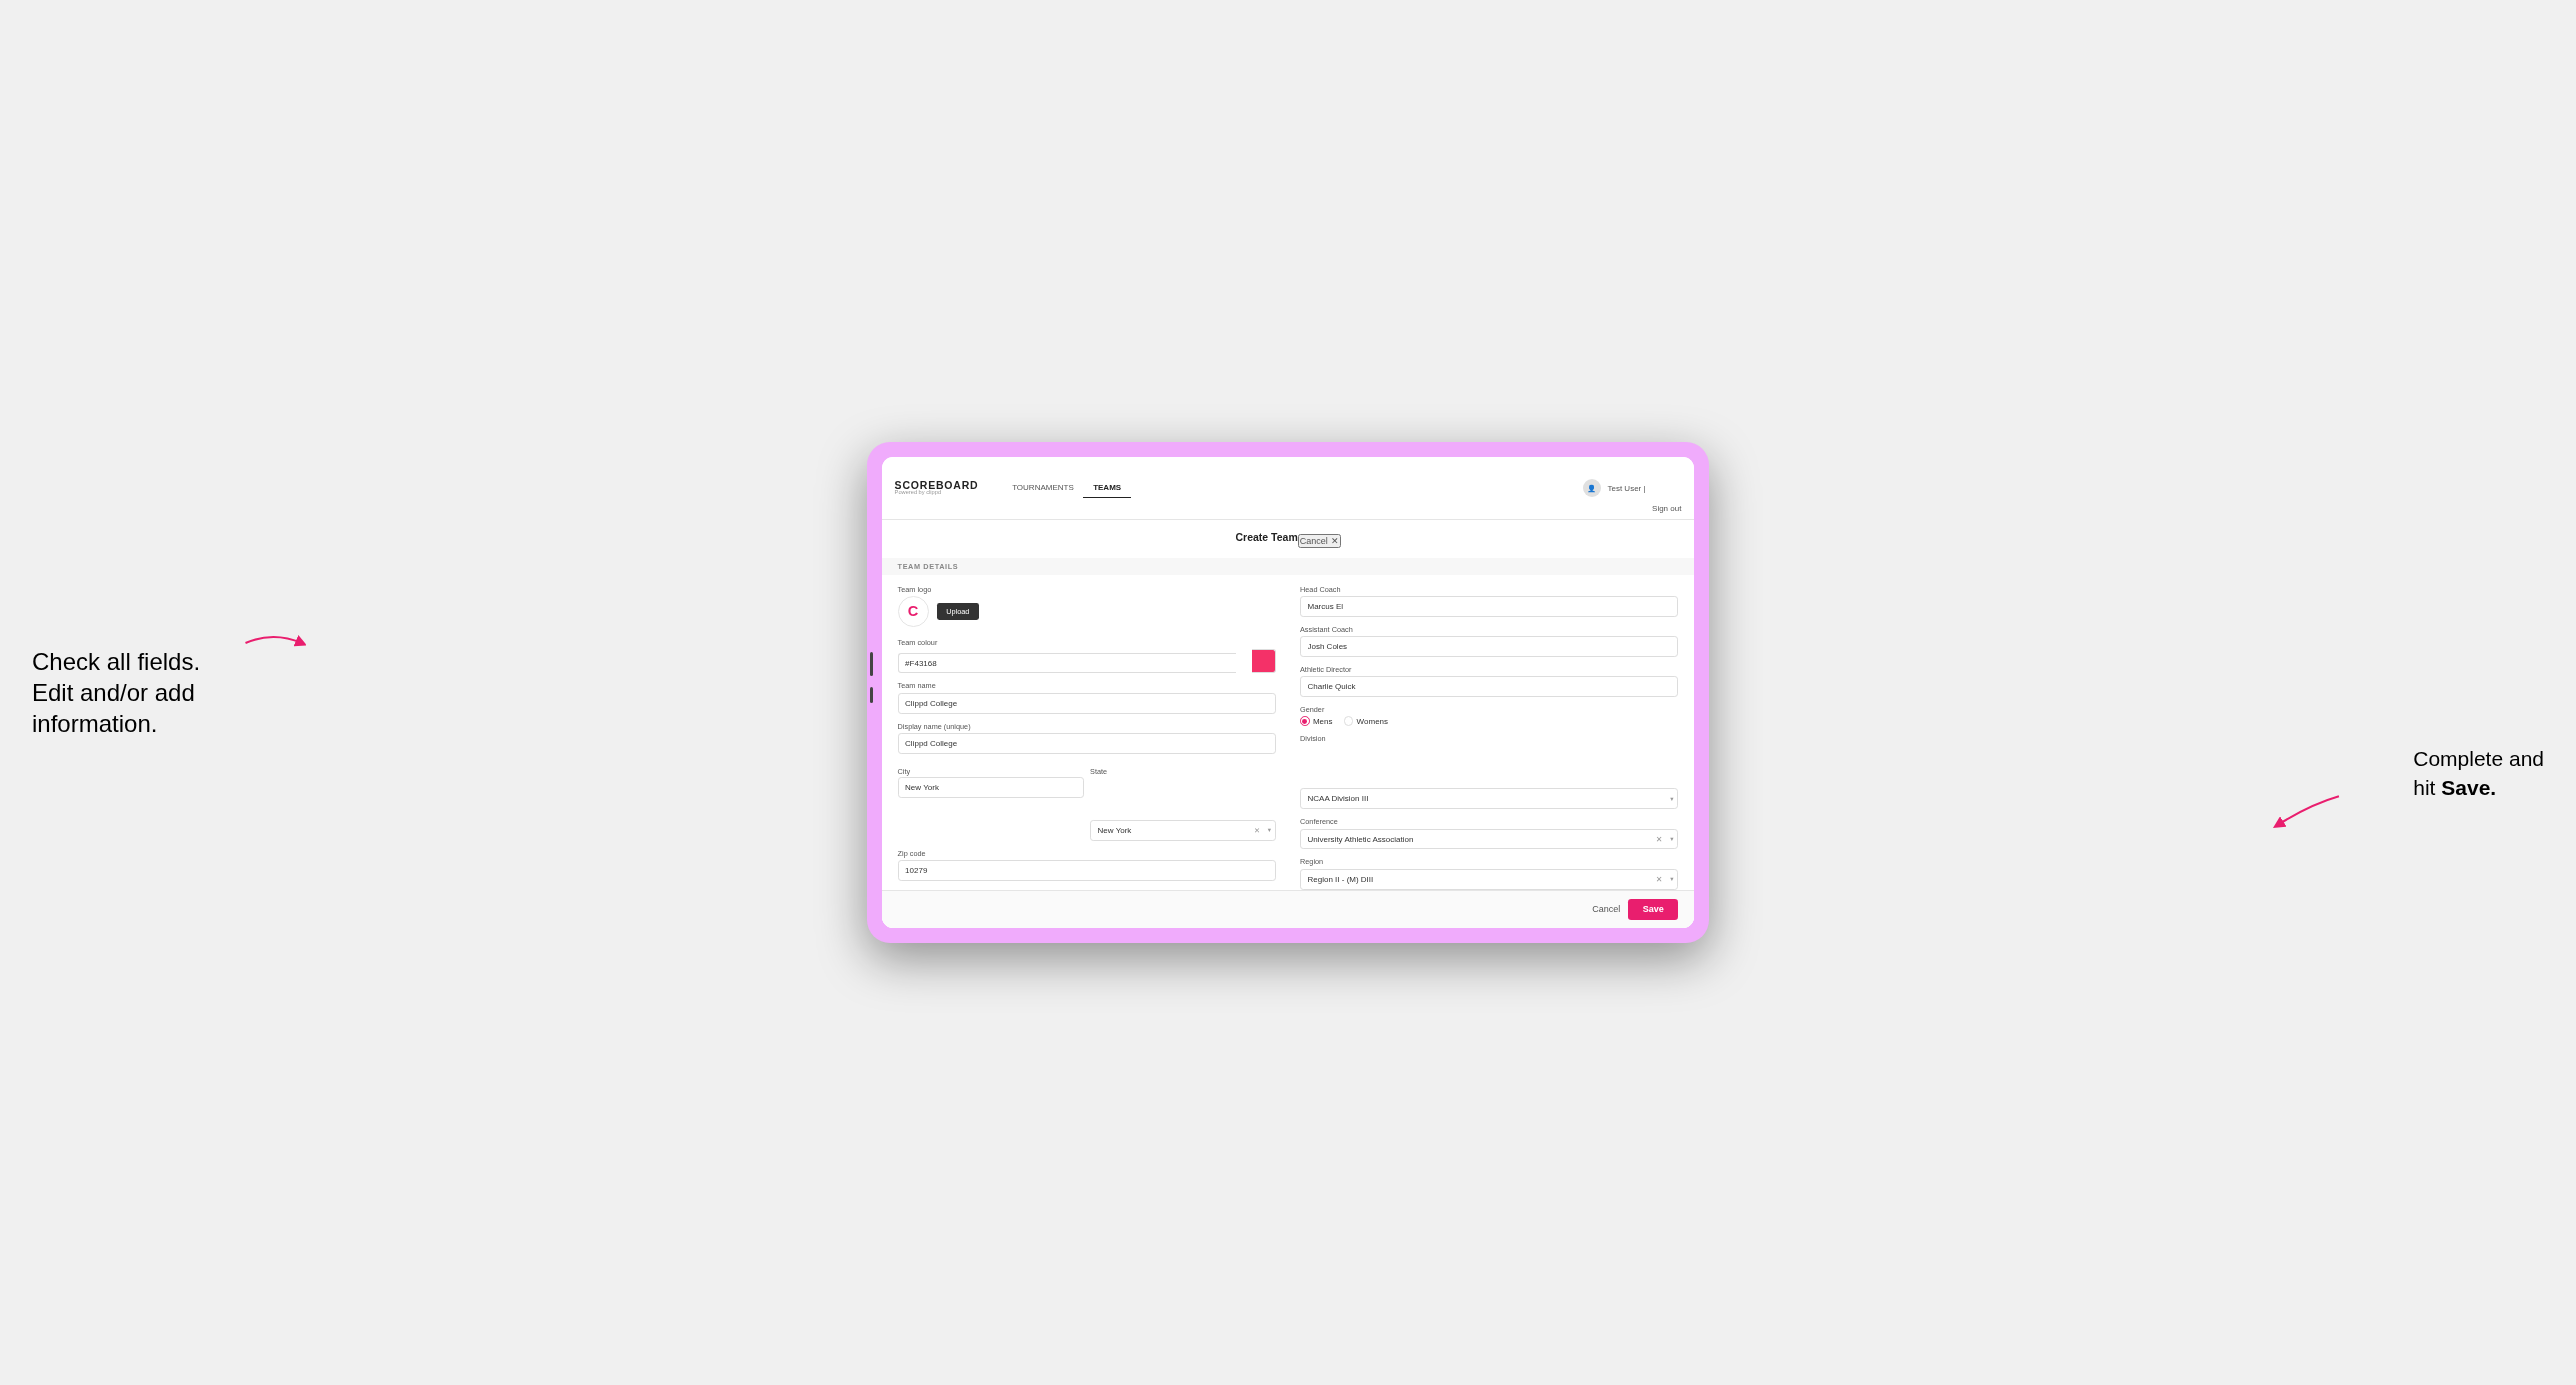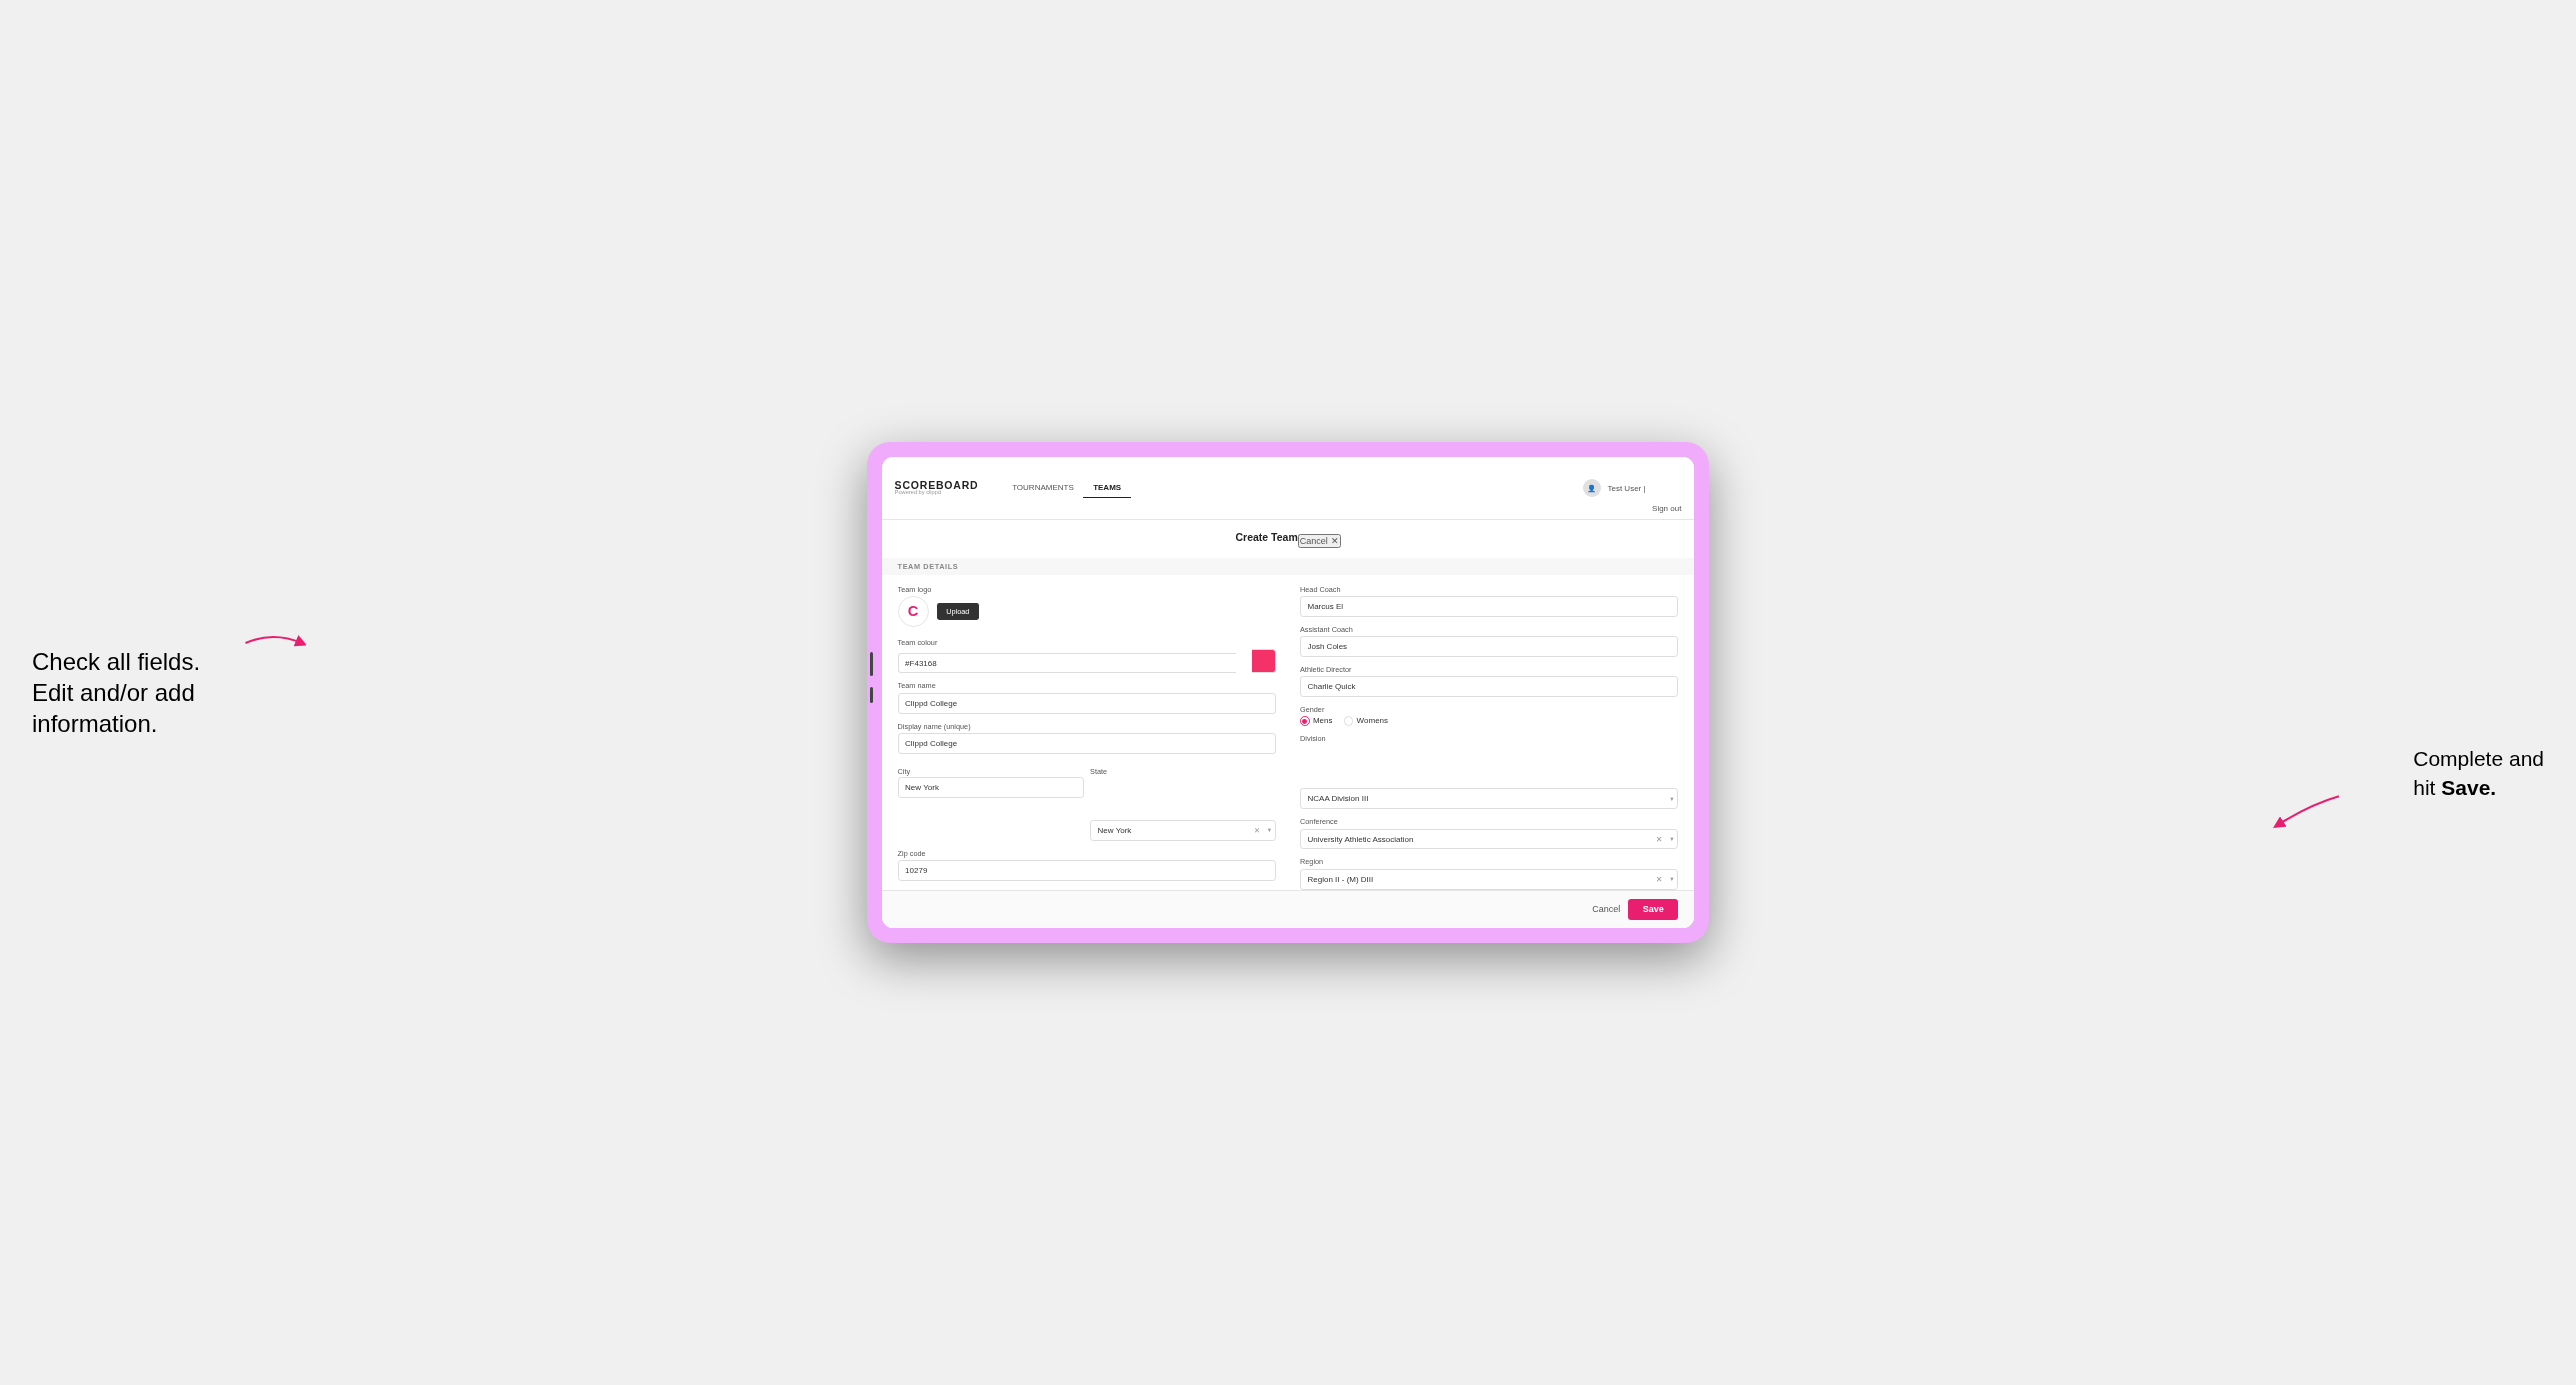--- a/index.html
+++ b/index.html
@@ -288,20 +288,21 @@
 
     
     .radio-group {
       display: flex;
       gap: 11.3px;
       align-items: center;
     }
 
     .radio-item {
       display: flex;
+      align-items: center;
       gap: 3.2px;
       font-size: 8px;
       color: #333;
       cursor: pointer;
     }
 
     .radio-dot {
       width: 9.7px;
       height: 9.7px;
       border-radius: 50%;

